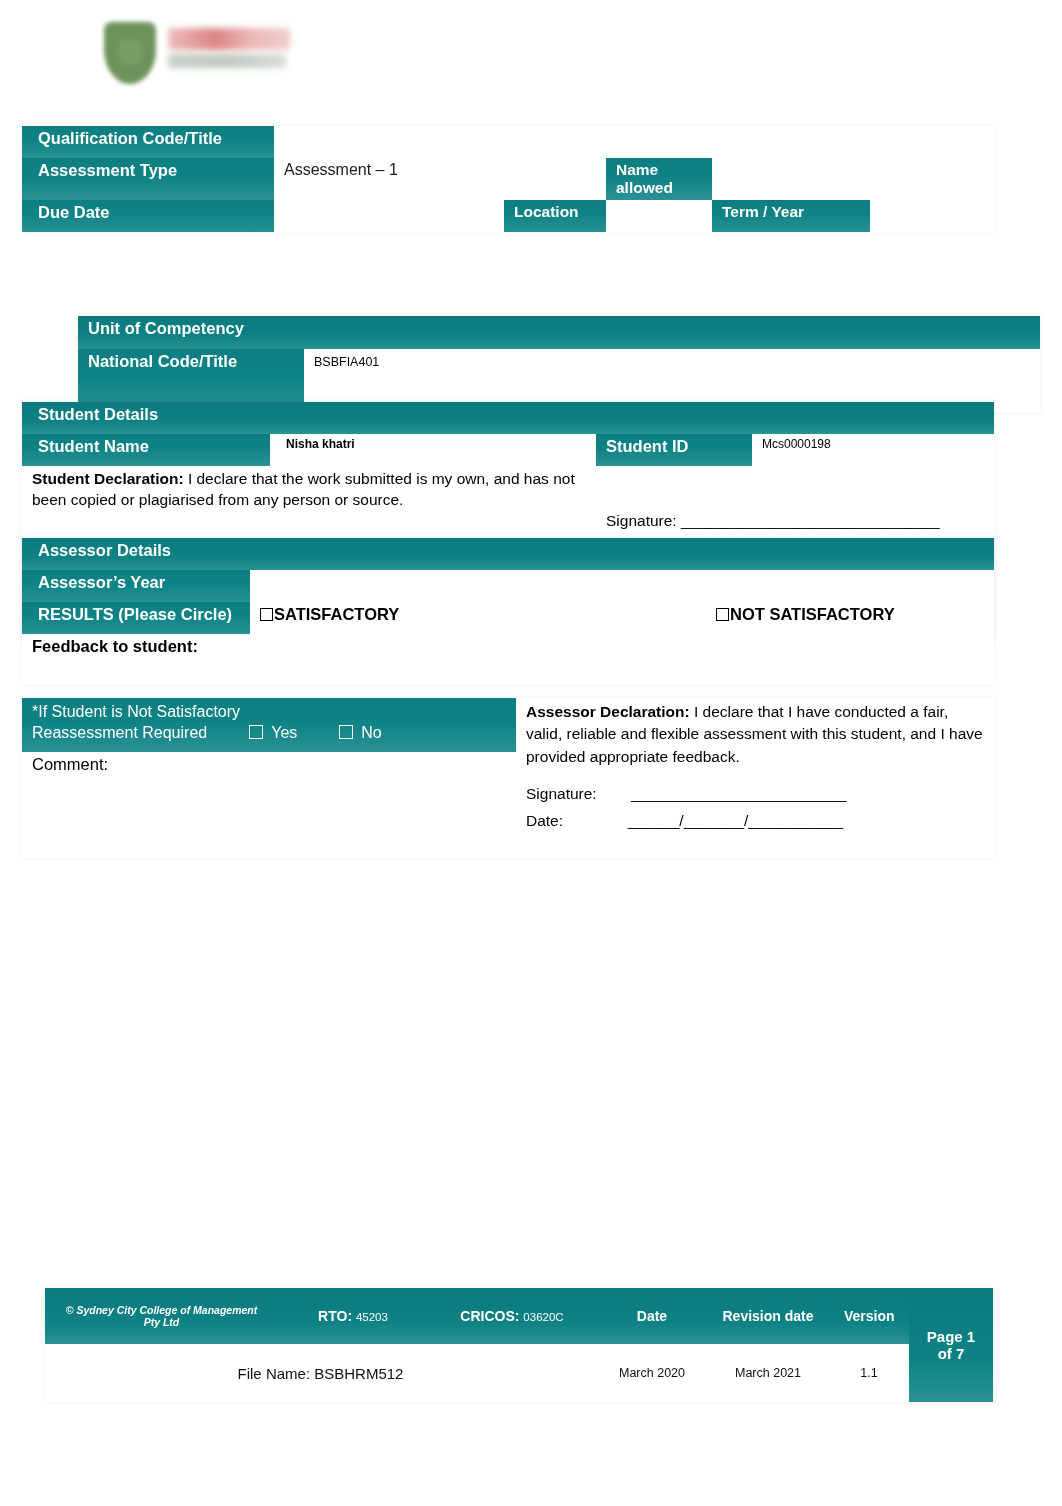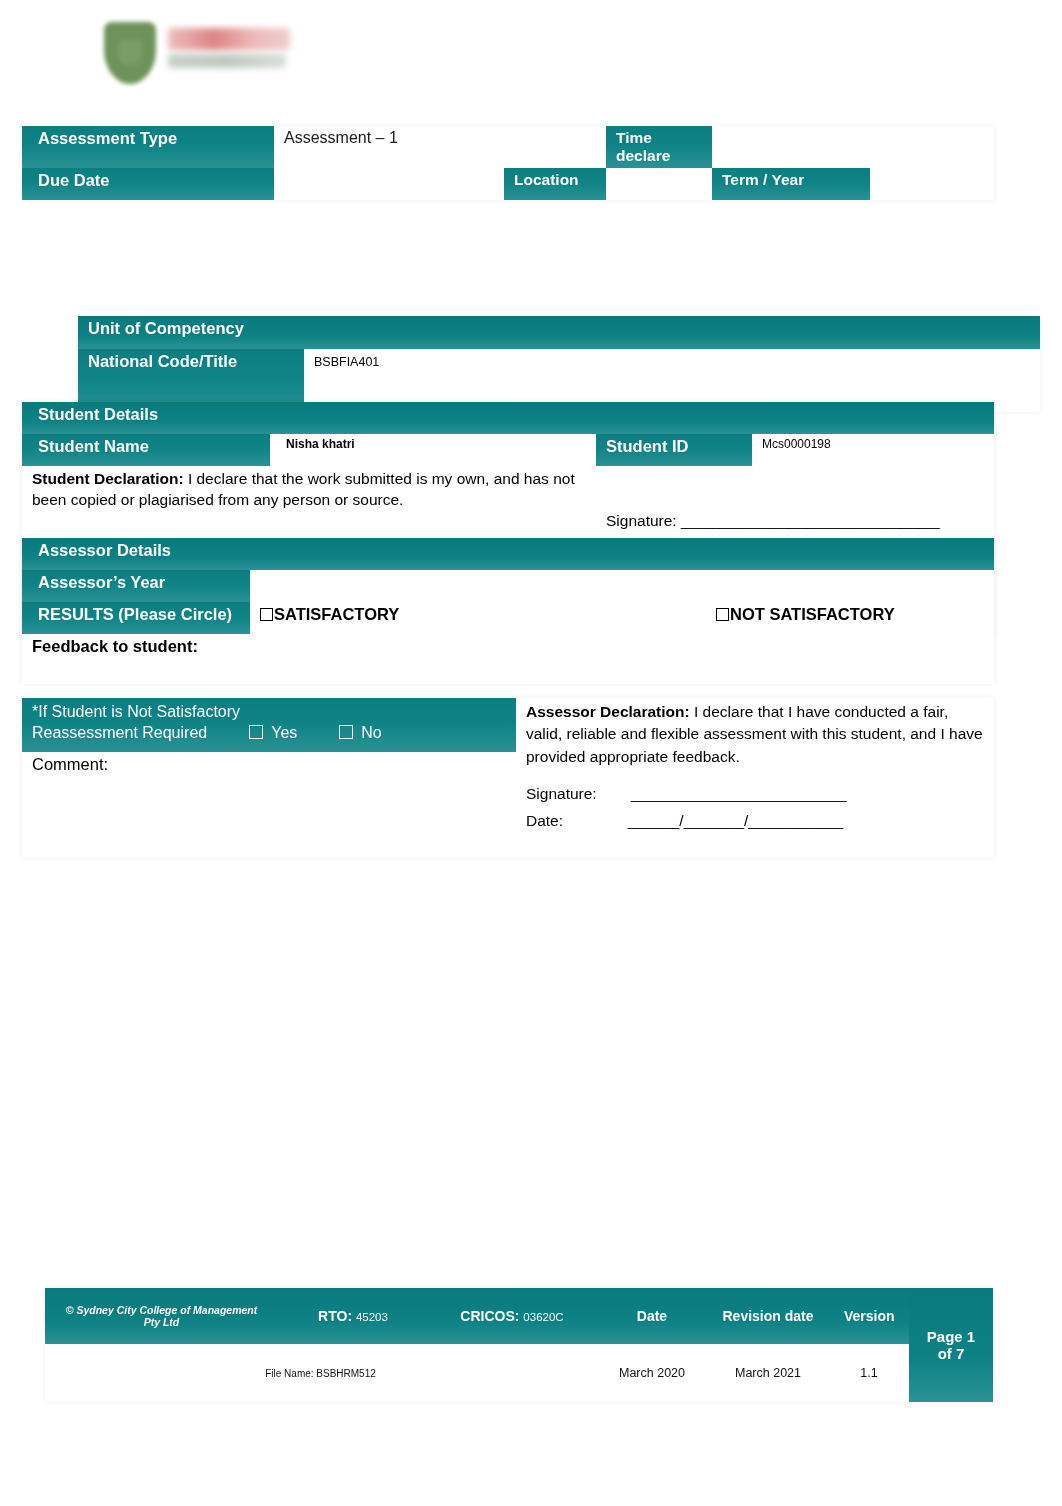--- a/index.html
+++ b/index.html
@@ -248,21 +248,21 @@
     font-style: italic;
     font-weight: bold;
     color: #ffffff;
     text-align: left;
     padding-left: 14px !important;
   }
   .rto, .cricos { font-size: 14px; font-weight: bold; color: #fff; }
   .rto .num, .cricos .num { font-size: 11.5px; font-weight: normal; }
   .fcolhead { font-size: 14px; font-weight: bold; color: #fff; }
   .filename {
-    font-size: 10px;
+    font-size: 15px;
     text-align: left;
     padding-left: 14px !important;
     color: #111;
   }
   .fval { font-size: 12.5px; color: #111; }
   .pageno {
     font-size: 15px;
     font-weight: bold;
     color: #ffffff;
     vertical-align: middle;
@@ -283,23 +283,27 @@
     <colgroup>
       <col style="width:252px">
       <col style="width:230px">
       <col style="width:102px">
       <col style="width:106px">
       <col style="width:158px">
       <col style="width:124px">
     </colgroup>
     <tbody>
       <tr>
+        <td class="teal lbl">Qualification Code/Title</td>
+        <td class="white-cell val" colspan="5"></td>
+      </tr>
+      <tr>
         <td class="teal lbl">Assessment Type</td>
         <td class="white-cell val" colspan="2">Assessment – 1</td>
-        <td class="teal lbl" style="font-size:15.5px;padding-left:10px">Time declare</td>
+        <td class="teal lbl" style="font-size:15.5px;padding-left:10px">Name allowed</td>
         <td class="white-cell val" colspan="2"></td>
       </tr>
       <tr>
         <td class="teal lbl">Due Date</td>
         <td class="white-cell val"></td>
         <td class="teal lbl" style="font-size:15.5px;padding-left:10px">Location</td>
         <td class="white-cell val"></td>
         <td class="teal lbl" style="font-size:15.5px;padding-left:10px">Term / Year</td>
         <td class="white-cell val"></td>
       </tr>

